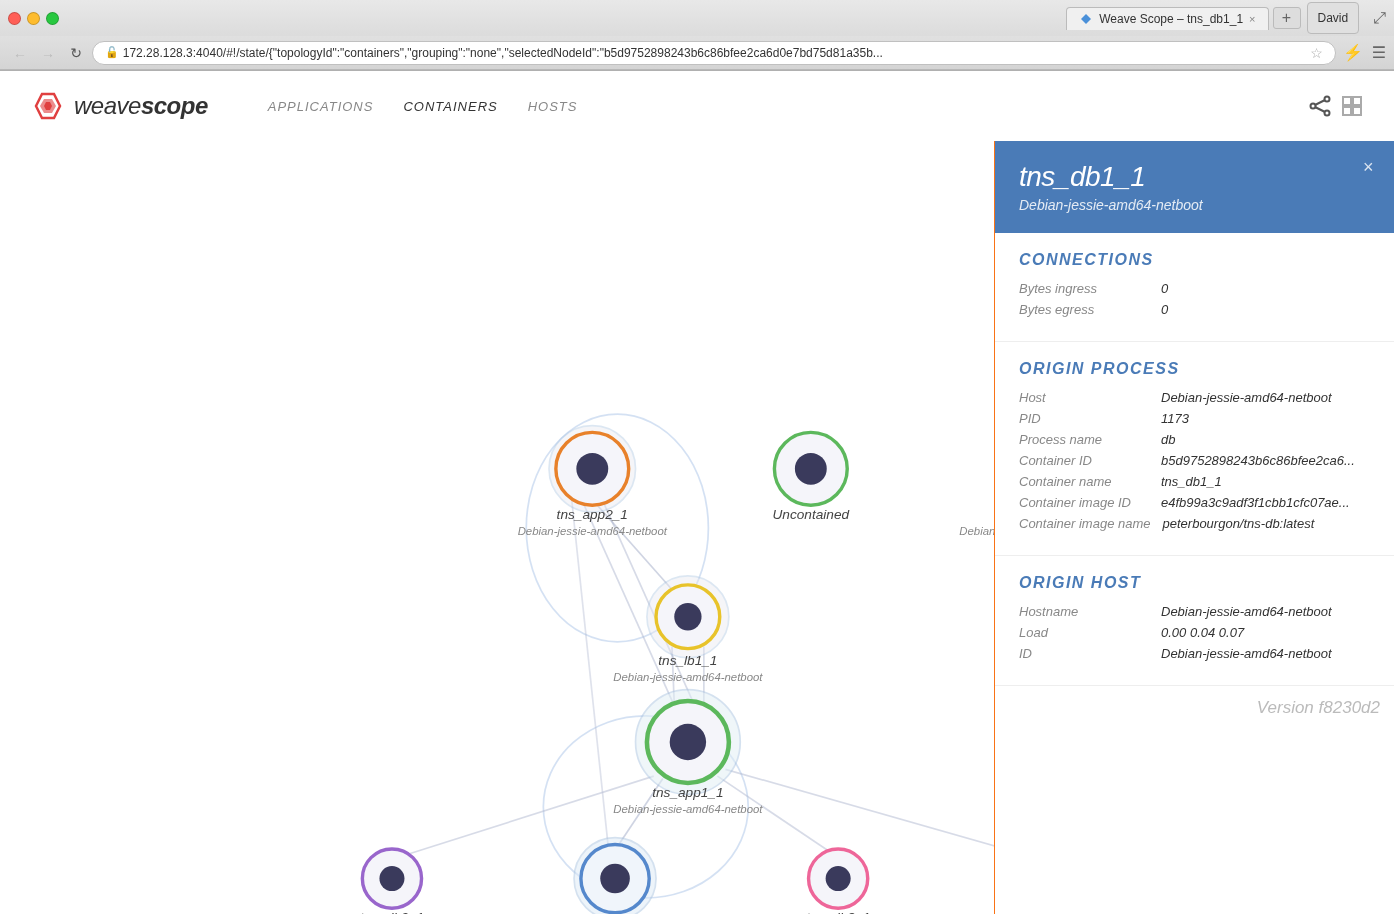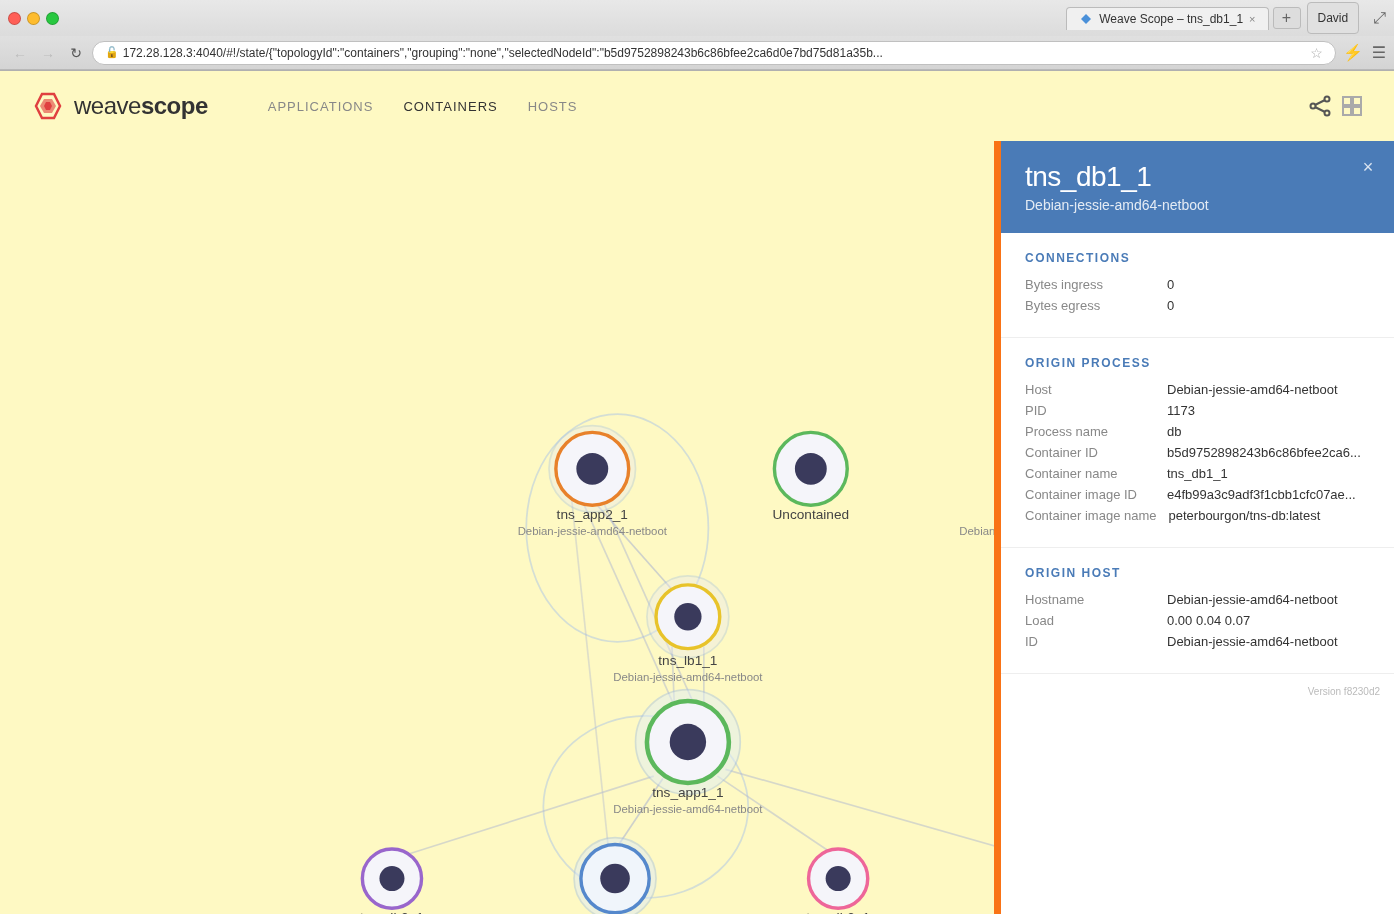--- a/index.html
+++ b/index.html
@@ -142,24 +142,25 @@
       margin-left: 4px;
     }
     .nav-icon {
       font-size: 16px;
       color: #666;
       cursor: pointer;
     }
 
     
     .app-content {
-      background: #fef9c3;
+      background: #ffffff;
       height: calc(914px - 70px);
       position: relative;
       overflow: hidden;
+      font-style: italic;
     }
 
     
     .app-header {
       display: flex;
       align-items: center;
       padding: 0 30px;
       height: 70px;
       position: relative;
       z-index: 10;
@@ -242,21 +243,21 @@
     }
 
     
     .detail-panel {
       position: absolute;
       top: 70px;
       right: 0;
       width: 400px;
       bottom: 0;
       background: white;
-      border-left: 7px solid #f97316;
+      border-left: 1px solid #f97316;
       overflow-y: auto;
       z-index: 20;
     }
     .panel-header {
       background: #4a7bb7;
       color: white;
       padding: 20px 24px;
       position: relative;
     }
     .panel-title {
@@ -285,21 +286,21 @@
       justify-content: center;
     }
     .panel-body {
       padding: 0;
     }
     .panel-section {
       padding: 18px 24px;
       border-bottom: 1px solid #eee;
     }
     .section-title {
-      font-size: 12px;
+      font-size: 16px;
       font-weight: 600;
       letter-spacing: 1.5px;
       color: #4a7bb7;
       text-transform: uppercase;
       margin-bottom: 12px;
     }
     .detail-row {
       display: flex;
       align-items: baseline;
       margin-bottom: 6px;
@@ -311,21 +312,21 @@
       min-width: 130px;
       flex-shrink: 0;
     }
     .detail-val {
       font-size: 13px;
       color: #333;
       word-break: break-all;
     }
     .panel-version {
       padding: 12px 14px;
-      font-size: 10px;
+      font-size: 17px;
       color: #bbb;
       text-align: right;
     }
   </style>
 </head>
 <body>
 
 <div class="browser-chrome">
 
   <div class="title-bar">

